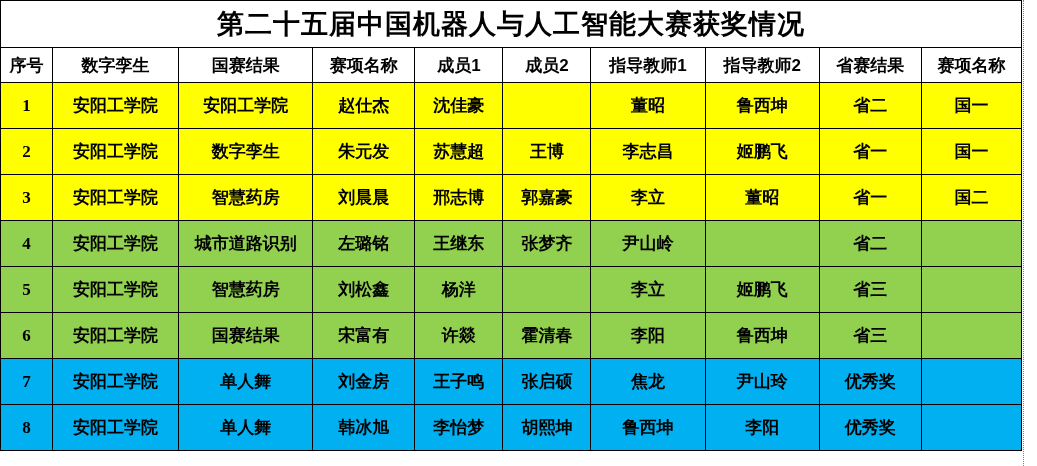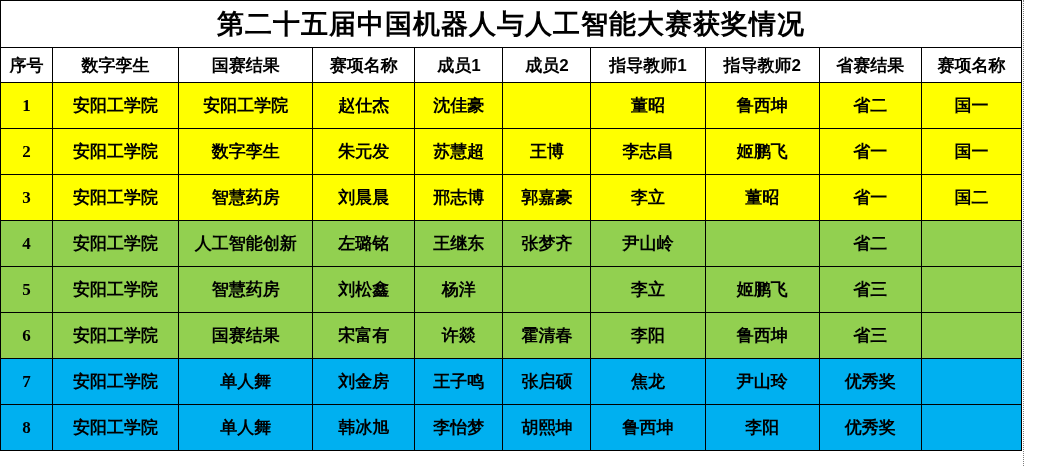--- a/index.html
+++ b/index.html
@@ -149,21 +149,21 @@
         <td class="fill-yellow">郭嘉豪</td>
         <td class="fill-yellow">李立</td>
         <td class="fill-yellow">董昭</td>
         <td class="fill-yellow">省一</td>
         <td class="fill-yellow">国二</td>
       </tr>
 
       <tr class="data-row">
         <td class="fill-green">4</td>
         <td class="fill-green">安阳工学院</td>
-        <td class="fill-green">人工智能创新</td>
+        <td class="fill-green">城市道路识别</td>
         <td class="fill-green">左璐铭</td>
         <td class="fill-green">王继东</td>
         <td class="fill-green">张梦齐</td>
         <td class="fill-green">尹山岭</td>
         <td class="fill-green"></td>
         <td class="fill-green">省二</td>
         <td class="fill-green"></td>
       </tr>
 
       <tr class="data-row">

